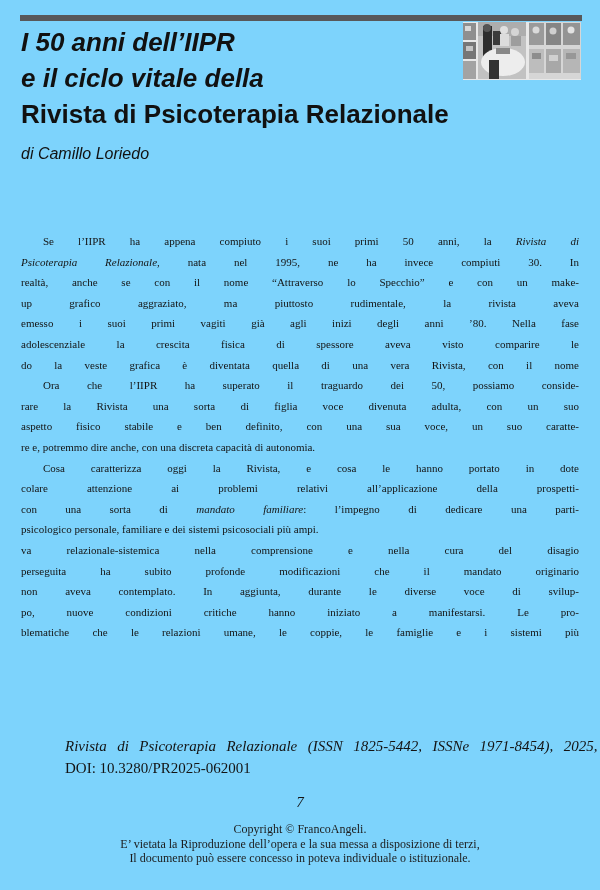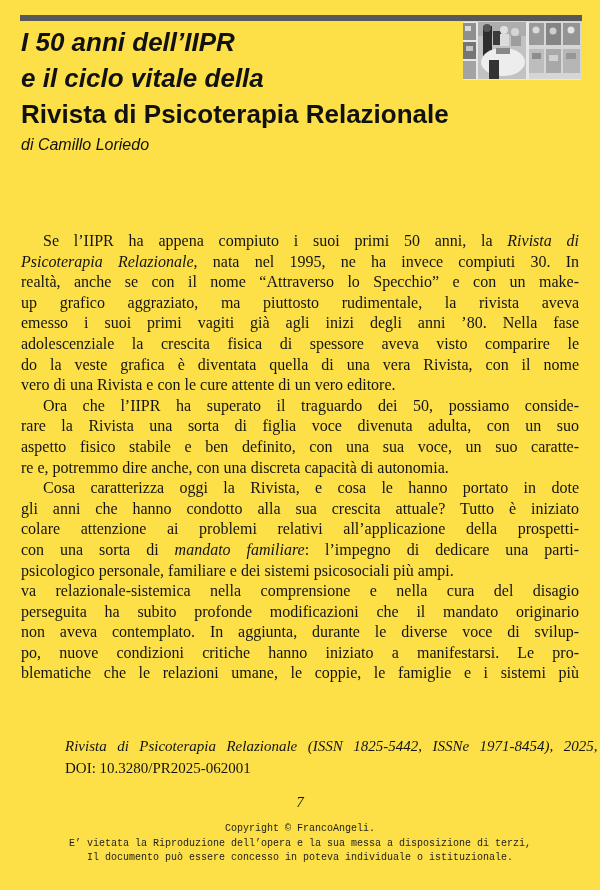--- a/index.html
+++ b/index.html
@@ -1,20 +1,20 @@
 <!DOCTYPE html>
 <html lang="it"><head>
 <meta charset="utf-8">
 <style>
   html, body { margin: 0; padding: 0; background: #ffffff; }
   .page {
     position: relative;
     width: 600px;
     height: 890px;
-    background: #fde047;
+    background: #7dd3fc;
     overflow: hidden;
     color: #141414;
     font-family: "Liberation Serif", "DejaVu Serif", serif;
   }
 
   
   .top-rule {
     position: absolute;
     left: 20px; top: 15px;
     width: 562px; height: 6px;
@@ -39,33 +39,33 @@
   .title-line {
     font-size: 26px;
     font-weight: bold;
     line-height: 36px;
     letter-spacing: 0;
     color: #111111;
     white-space: nowrap;
   }
   .title-line.ital { font-style: italic; }
   .author-line {
-    margin-top: 4px;
+    margin-top: 13px;
     font-size: 16px;
     font-style: italic;
     font-weight: normal;
     color: #111111;
   }
 
   
   .article-body {
     position: absolute;
     left: 21px; top: 231px;
     width: 558px;
-    font-size: 16px;
+    font-size: 11px;
     line-height: 20.6px;
     color: #141414;
   }
   .bline {
     text-align: justify;
     text-align-last: justify;
     white-space: normal;
   }
   .bline.endline { text-align-last: left; }
   .bline.indent { text-indent: 22px; }
@@ -97,22 +97,22 @@
     font-style: italic;
     color: #141414;
   }
 
   
   .copyright {
     position: absolute;
     left: 0; top: 822px;
     width: 100%;
     text-align: center;
-    font-family: Liberation Mono, monospace;
-    font-size: 10px;
+    font-family: Liberation Serif, serif;
+    font-size: 12px;
     line-height: 14.5px;
     color: #1c1c1c;
   }
 </style>
 </head>
 <body>
 
 <div class="page">
 
   <div class="top-rule"></div>
@@ -164,27 +164,25 @@
   </div>
 
   <div class="article-body">
       <div class="bline indent"><span>Se l’IIPR ha appena compiuto i suoi primi 50 anni, la </span><em>Rivista di</em></div>
       <div class="bline"><em>Psicoterapia Relazionale</em><span>, nata nel 1995, ne ha invece compiuti 30. In</span></div>
       <div class="bline"><span>realtà, anche se con il nome “Attraverso lo Specchio” e con un make-</span></div>
       <div class="bline"><span>up grafico aggraziato, ma piuttosto rudimentale, la rivista aveva</span></div>
       <div class="bline"><span>emesso i suoi primi vagiti già agli inizi degli anni ’80. Nella fase</span></div>
       <div class="bline"><span>adolescenziale la crescita fisica di spessore aveva visto comparire le</span></div>
       <div class="bline"><span>do la veste grafica è diventata quella di una vera Rivista, con il nome</span></div>
-      <div class="bline endline"><span>vero di una Rivista e con le cure attente di un vero editore.</span></div>
       <div class="bline indent"><span>Ora che l’IIPR ha superato il traguardo dei 50, possiamo conside-</span></div>
       <div class="bline"><span>rare la Rivista una sorta di figlia voce divenuta adulta, con un suo</span></div>
       <div class="bline"><span>aspetto fisico stabile e ben definito, con una sua voce, un suo caratte-</span></div>
       <div class="bline endline"><span>re e, potremmo dire anche, con una discreta capacità di autonomia.</span></div>
       <div class="bline indent"><span>Cosa caratterizza oggi la Rivista, e cosa le hanno portato in dote</span></div>
-      <div class="bline"><span>gli anni che hanno condotto alla sua crescita attuale? Tutto è iniziato</span></div>
       <div class="bline"><span>colare attenzione ai problemi relativi all’applicazione della prospetti-</span></div>
       <div class="bline"><span>con una sorta di </span><em>mandato familiare</em><span>: l’impegno di dedicare una parti-</span></div>
       <div class="bline endline"><span>psicologico personale, familiare e dei sistemi psicosociali più ampi.</span></div>
       <div class="bline"><span>va relazionale-sistemica nella comprensione e nella cura del disagio</span></div>
       <div class="bline"><span>perseguita ha subito profonde modificazioni che il mandato originario</span></div>
       <div class="bline"><span>non aveva contemplato. In aggiunta, durante le diverse voce di svilup-</span></div>
       <div class="bline"><span>po, nuove condizioni critiche hanno iniziato a manifestarsi. Le pro-</span></div>
       <div class="bline"><span>blematiche che le relazioni umane, le coppie, le famiglie e i sistemi più</span></div>
     </div>
 

